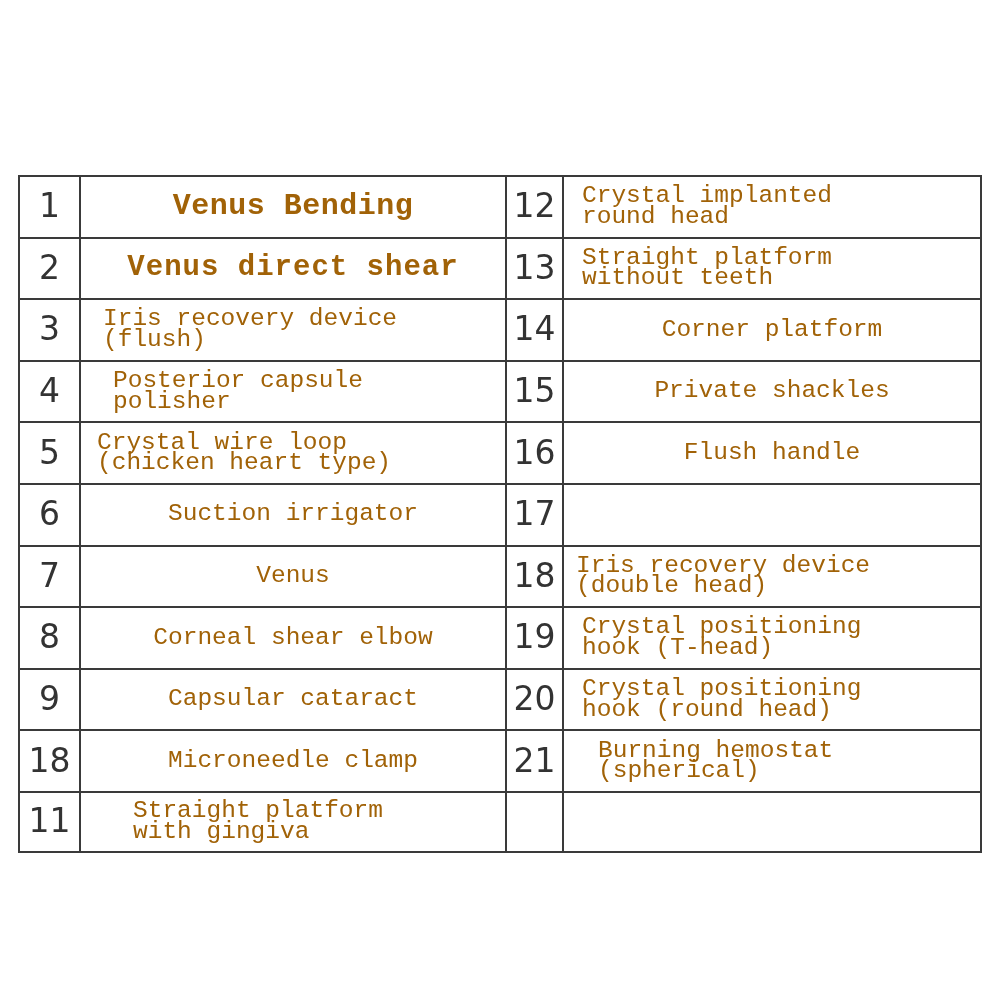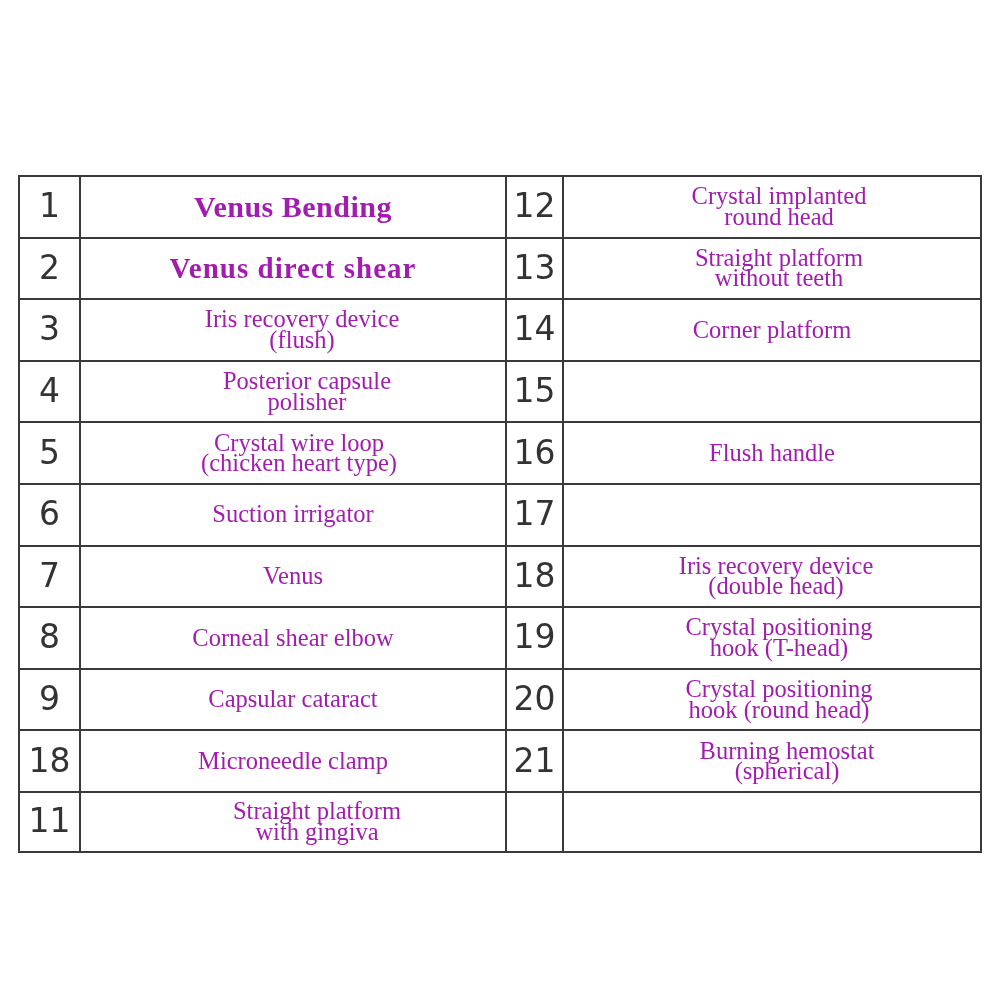--- a/index.html
+++ b/index.html
@@ -74,36 +74,36 @@
   .label-cell {
     box-sizing: border-box;
     flex: 1 1 auto;
     display: flex;
     align-items: center;
     overflow: hidden;
     padding: 0 4px;
   }
 
   .label-text {
-    font-family: Liberation Serif, serif;
+    font-family: Liberation Mono, monospace;
     font-size: 24.5px;
-    color: #a21caf;
+    color: #a16207;
     line-height: 0.84;
     width: 100%;
     white-space: pre-line;
     word-break: normal;
   }
 
   
   .label-cell.one-line .label-text {
     text-align: center;
   }
   
   .label-cell.two-line .label-text {
-    text-align: center;
+    text-align: left;
     padding-left: 18px;
   }
   .half-right .label-cell.two-line .label-text {
     padding-left: 14px;
   }
 
   
   .label-text.big {
     font-size: 30px;
     font-weight: 700;
@@ -213,20 +213,23 @@
           </div>
       </div>
       <div class="row">
         <div class="num-cell">14</div>
         <div class="label-cell one-line">
             <div class="label-text">Corner platform</div>
           </div>
       </div>
       <div class="row">
         <div class="num-cell">15</div>
+        <div class="label-cell one-line">
+            <div class="label-text">Private shackles</div>
+          </div>
       </div>
       <div class="row">
         <div class="num-cell">16</div>
         <div class="label-cell one-line">
             <div class="label-text">Flush handle</div>
           </div>
       </div>
       <div class="row">
         <div class="num-cell">17</div>
       </div>

